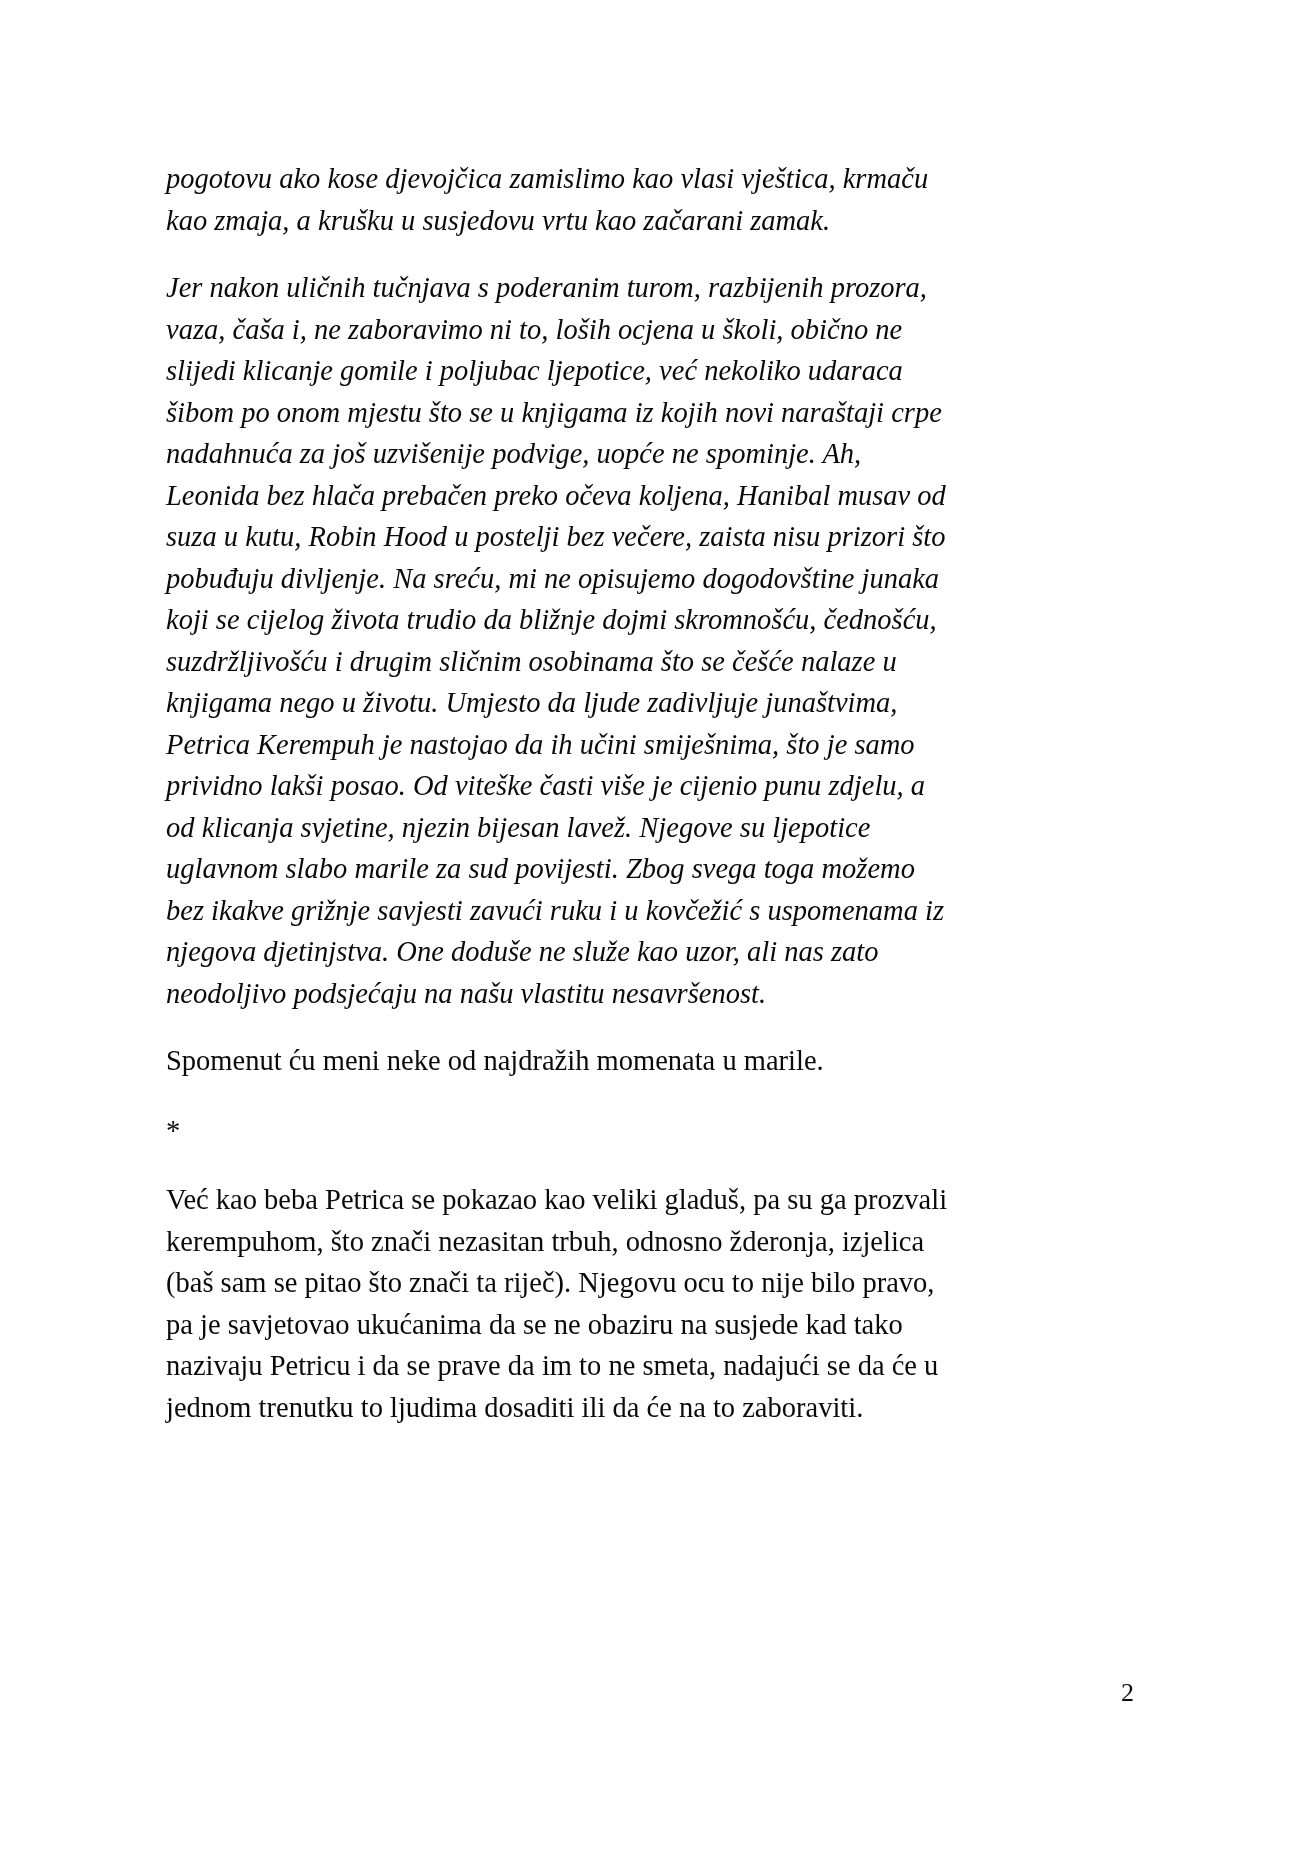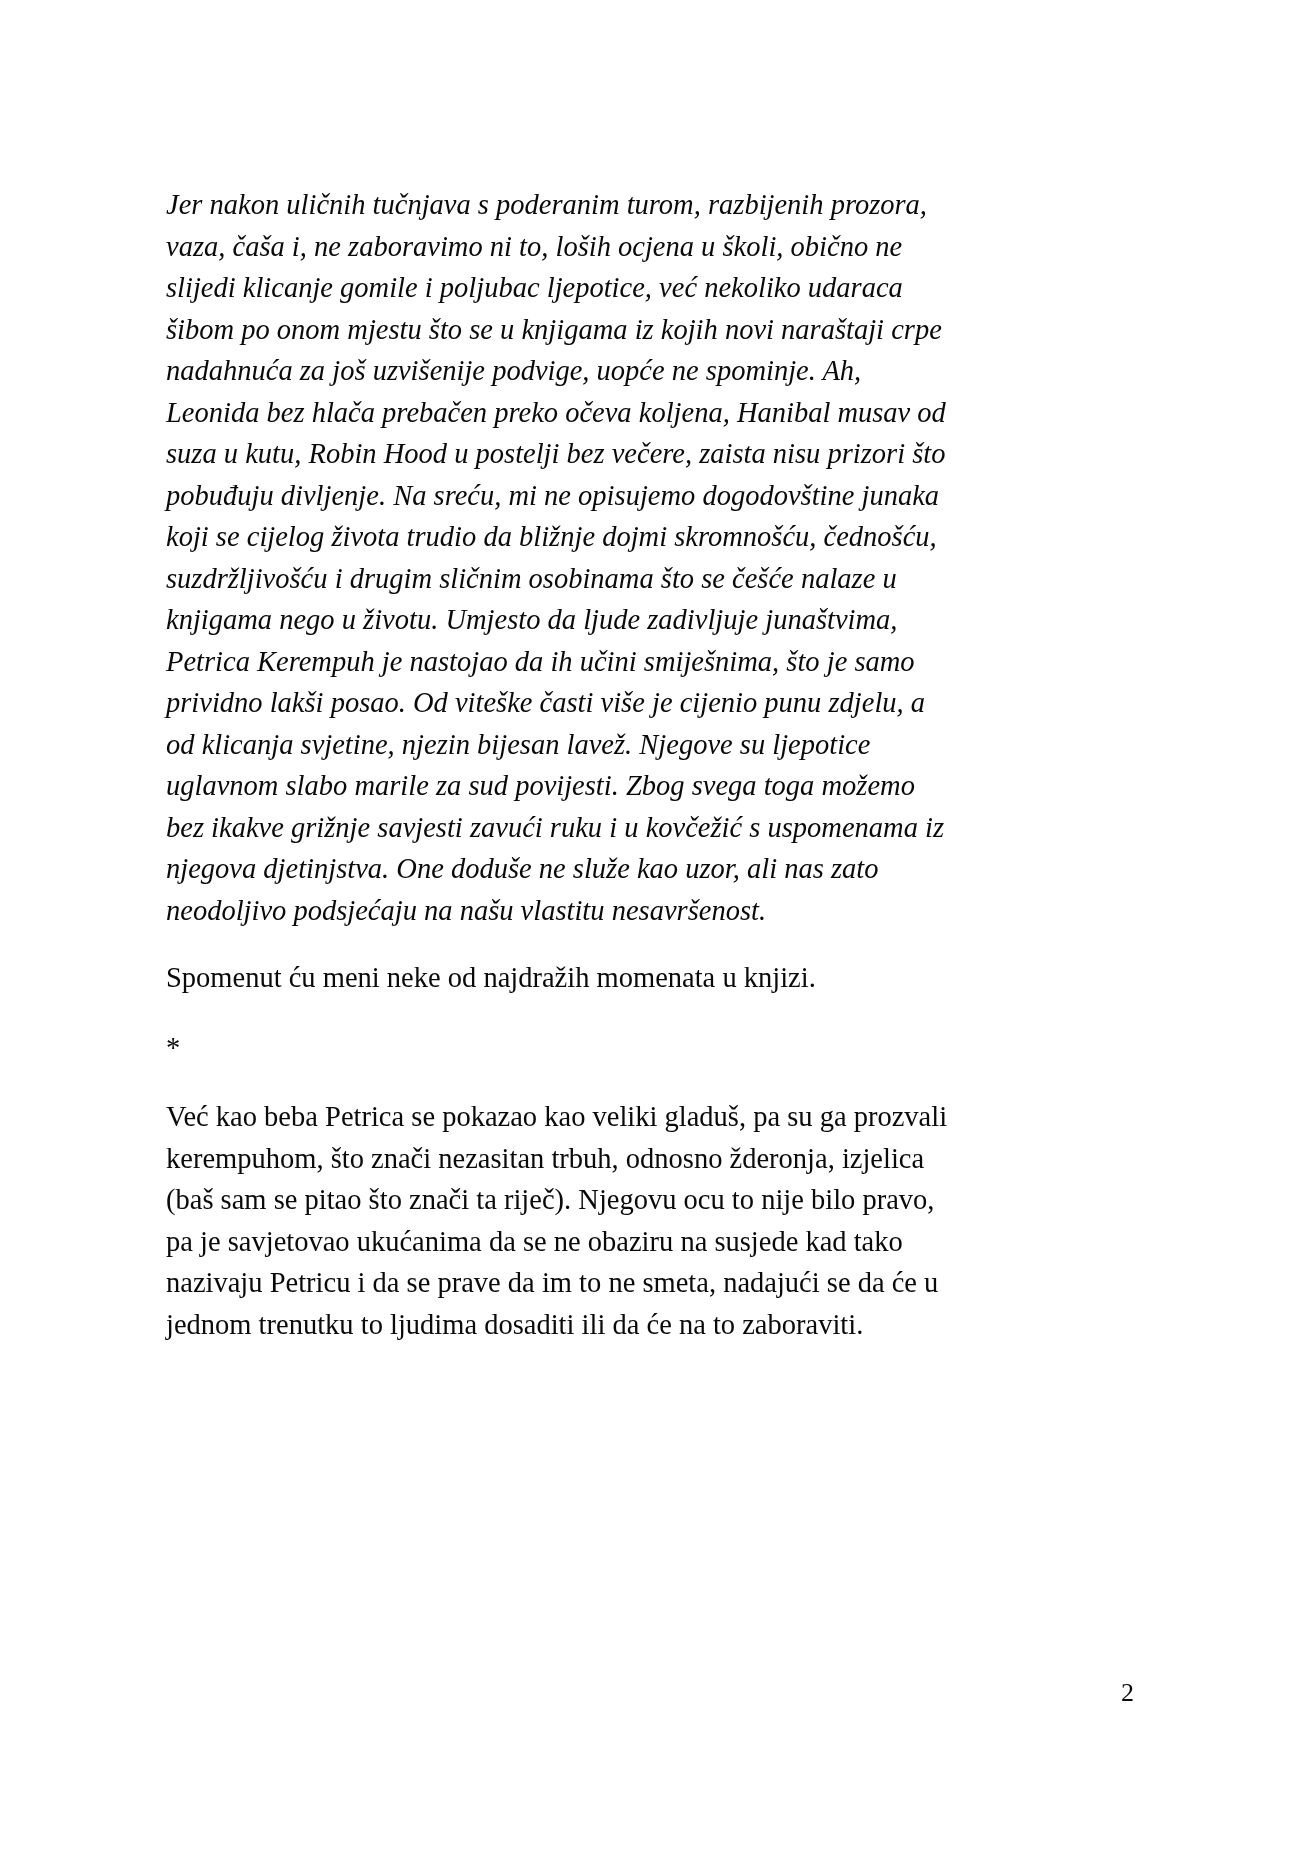--- a/index.html
+++ b/index.html
@@ -59,24 +59,25 @@
     color: #0a0a0a;
     text-align: right;
   }
 </style>
 </head>
 <body>
 
 <div class="page">
   <div class="content">
 
+    <p class="italic">pogotovu ako kose djevojčica zamislimo kao vlasi vještica, krmaču kao zmaja, a krušku u susjedovu vrtu kao začarani zamak.</p>
 
     <p class="italic gap-para">Jer nakon uličnih tučnjava s poderanim turom, razbijenih prozora, vaza, čaša i, ne zaboravimo ni to, loših ocjena u školi, obično ne slijedi klicanje gomile i poljubac ljepotice, već nekoliko udaraca šibom po onom mjestu što se u knjigama iz kojih novi naraštaji crpe nadahnuća za još uzvišenije podvige, uopće ne spominje. Ah, Leonida bez hlača prebačen preko očeva koljena, Hanibal musav od suza u kutu, Robin Hood u postelji bez večere, zaista nisu prizori što pobuđuju divljenje. Na sreću, mi ne opisujemo dogodovštine junaka koji se cijelog života trudio da bližnje dojmi skromnošću, čednošću, suzdržljivošću i drugim sličnim osobinama što se češće nalaze u knjigama nego u životu. Umjesto da ljude zadivljuje junaštvima, Petrica Kerempuh je nastojao da ih učini smiješnima, što je samo prividno lakši posao. Od viteške časti više je cijenio punu zdjelu, a od klicanja svjetine, njezin bijesan lavež. Njegove su ljepotice uglavnom slabo marile za sud povijesti. Zbog svega toga možemo bez ikakve grižnje savjesti zavući ruku i u kovčežić s uspomenama iz njegova djetinjstva. One doduše ne služe kao uzor, ali nas zato neodoljivo podsjećaju na našu vlastitu nesavršenost.</p>
 
-    <p class="roman gap-para">Spomenut ću meni neke od najdražih momenata u knjizi.</p>
+    <p class="roman gap-para">Spomenut ću meni neke od najdražih momenata u marile.</p>
 
     <p class="roman gap-small asterisk">*</p>
 
     <p class="roman gap-small">Već kao beba Petrica se pokazao kao veliki gladuš, pa su ga prozvali kerempuhom, što znači nezasitan trbuh, odnosno žderonja, izjelica (baš sam se pitao što znači ta riječ). Njegovu ocu to nije bilo pravo, pa je savjetovao ukućanima da se ne obaziru na susjede kad tako nazivaju Petricu i da se prave da im to ne smeta, nadajući se da će u jednom trenutku to ljudima dosaditi ili da će na to zaboraviti.</p>
 
   </div>
 
   <div class="page-number">2</div>
 </div>
 

